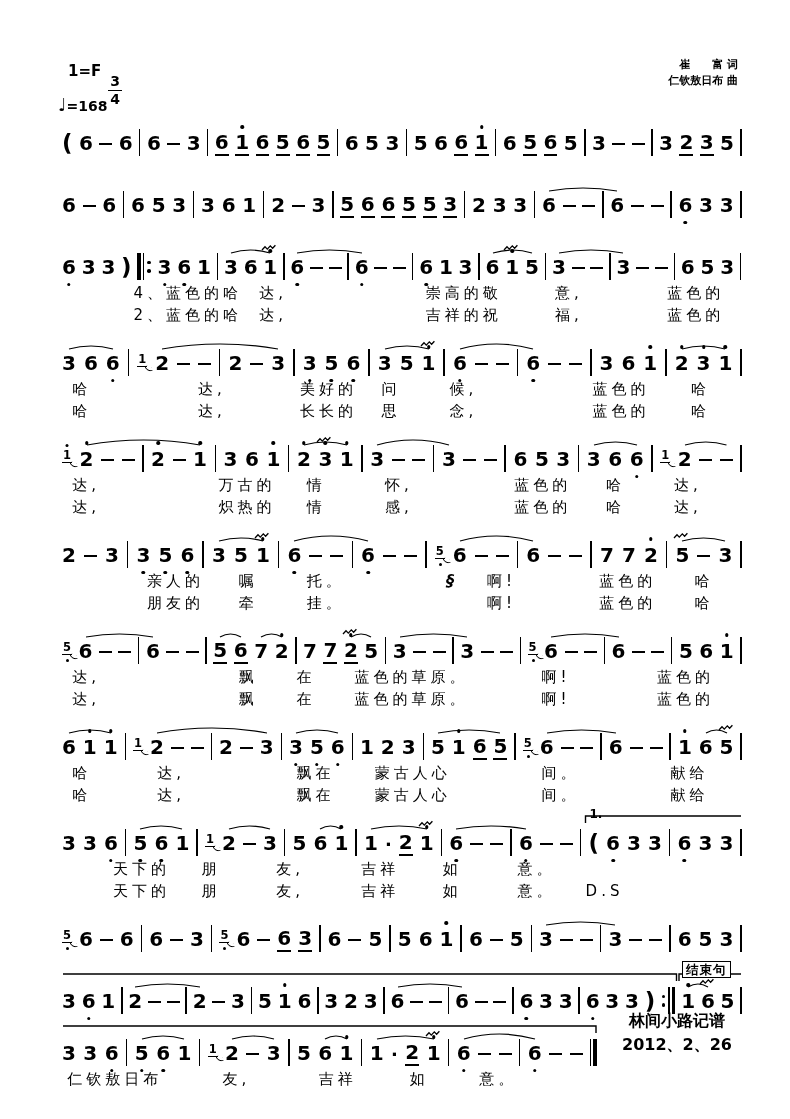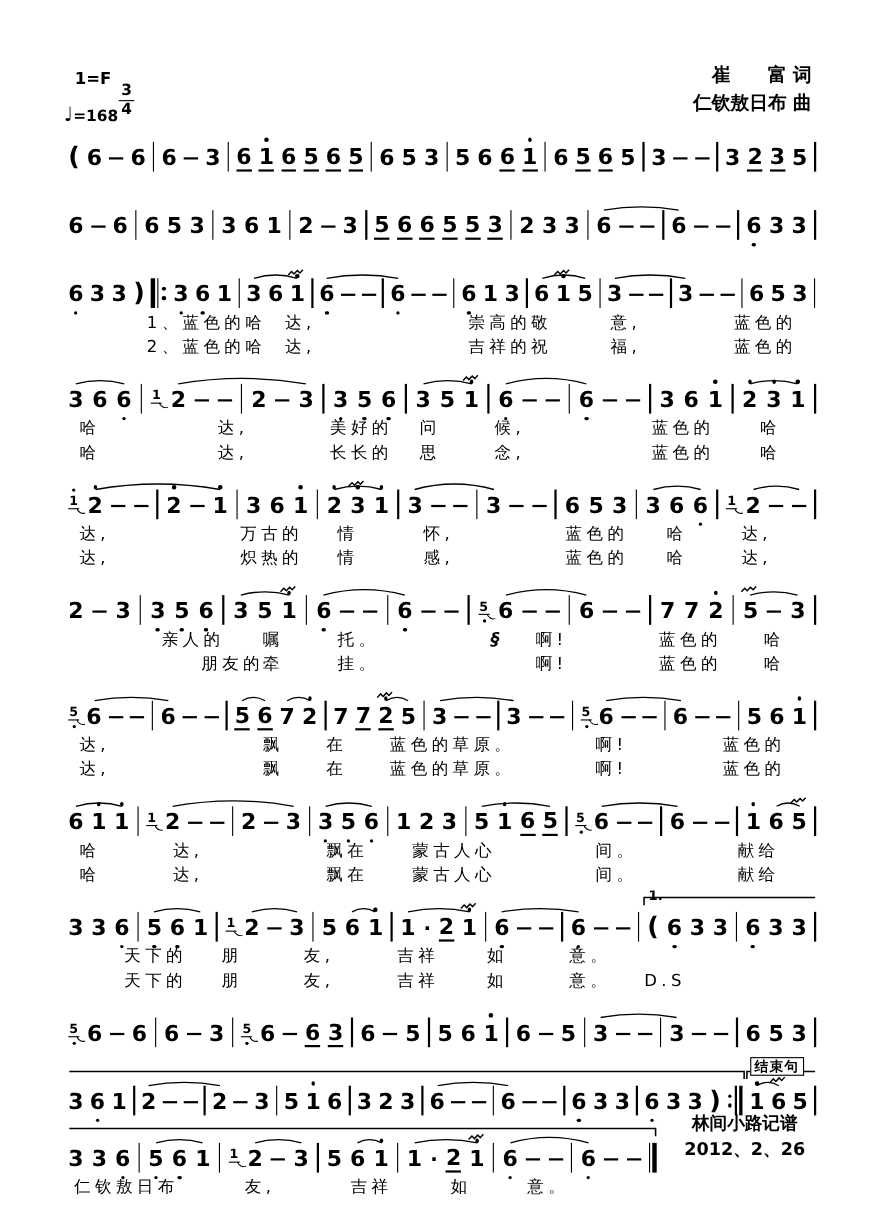--- a/index.html
+++ b/index.html
@@ -1,21 +1,21 @@
 <!DOCTYPE html>
 <html><head>
 <meta charset="utf-8">
 <style>
   html,body{margin:0;padding:0;background:#fff;}
   .page{width:790px;height:1119px;position:relative;background:#fff;color:#000;
         font-family:"DejaVu Sans",sans-serif;overflow:hidden;}
   .title{position:absolute;top:36px;left:0;right:0;text-align:center;
          font-size:34px;font-weight:900;letter-spacing:3px;}
   .subtitle{position:absolute;top:82px;left:0;right:0;text-align:center;font-size:17px;}
-  .credits{position:absolute;top:57px;right:52px;text-align:right;font-size:17px;
+  .credits{position:absolute;top:57px;right:52px;text-align:right;font-size:11px;
            font-weight:600;line-height:1.45;}
   .keyblock{position:absolute;top:62px;left:68px;font-size:15px;font-weight:700;}
   .frac{display:inline-flex;flex-direction:column;align-items:center;margin-left:7px;
         vertical-align:-10px;font-size:14px;line-height:1.05;}
   .fn{border-bottom:1.5px solid #000;padding:0 2px 1px;}
   .fd{padding-top:1px;}
   .tempo{position:absolute;top:94px;left:58px;font-size:14px;font-weight:700;}
   .qnote{font-size:18px;}
   #score{position:absolute;top:112px;left:0;width:790px;}
   .sys{position:relative;margin:0 0 8px 62px;width:680px;}
@@ -210,21 +210,21 @@
           <span class="note">3</span>
           <span class="dash"></span>
           <span class="dash"></span>
           <span class="bar"></span>
           <span class="note">6</span>
           <span class="note">5</span>
           <span class="note">3</span>
           <span class="bar"></span>
         </div>
         <div class="lyr">
-          <span class="lseg" style="left: 10.5%;">1、蓝色的哈</span>
+          <span class="lseg" style="left: 10.5%;">4、蓝色的哈</span>
           <span class="lseg" style="left: 29%;">达,</span>
           <span class="lseg" style="left: 53.5%; text-align: right;">崇高的敬</span>
           <span class="lseg" style="left: 72.5%;">意,</span>
           <span class="lseg" style="left: 89%;">蓝色的</span>
         </div>
         <div class="lyr">
           <span class="lseg" style="left: 10.5%;">2、蓝色的哈</span>
           <span class="lseg" style="left: 29%;">达,</span>
           <span class="lseg" style="left: 53.5%;">吉祥的祝</span>
           <span class="lseg" style="left: 72.5%;">福,</span>
@@ -417,21 +417,21 @@
         <div class="lyr">
           <span class="lseg" style="left: 12.5%;">亲人的</span>
           <span class="lseg" style="left: 26%;">嘱</span>
           <span class="lseg" style="left: 36%;">托。</span>
           <span class="lseg segno" style="left: 56.5%;">§</span>
           <span class="lseg" style="left: 62.5%;">啊!</span>
           <span class="lseg" style="left: 79%;">蓝色的</span>
           <span class="lseg" style="left: 93%;">哈</span>
         </div>
         <div class="lyr">
-          <span class="lseg" style="left: 12.5%; margin-left: 36px;">朋友的</span>
+          <span class="lseg" style="left: 12.5%;">朋友的</span>
           <span class="lseg" style="left: 26%;">牵</span>
           <span class="lseg" style="left: 36%;">挂。</span>
           <span class="lseg" style="left: 62.5%;">啊!</span>
           <span class="lseg" style="left: 79%;">蓝色的</span>
           <span class="lseg" style="left: 93%;">哈</span>
         </div>
         <svg class="ovl" width="680" height="54">
           <path d="M157 17 Q 179 11 201 17" fill="none" stroke="#000" stroke-width="1.2"></path>
           <path d="M232 17 Q 269 7 306 17" fill="none" stroke="#000" stroke-width="1.2"></path>
           <path d="M398 17 Q 434.5 7 471 17" fill="none" stroke="#000" stroke-width="1.2"></path>

